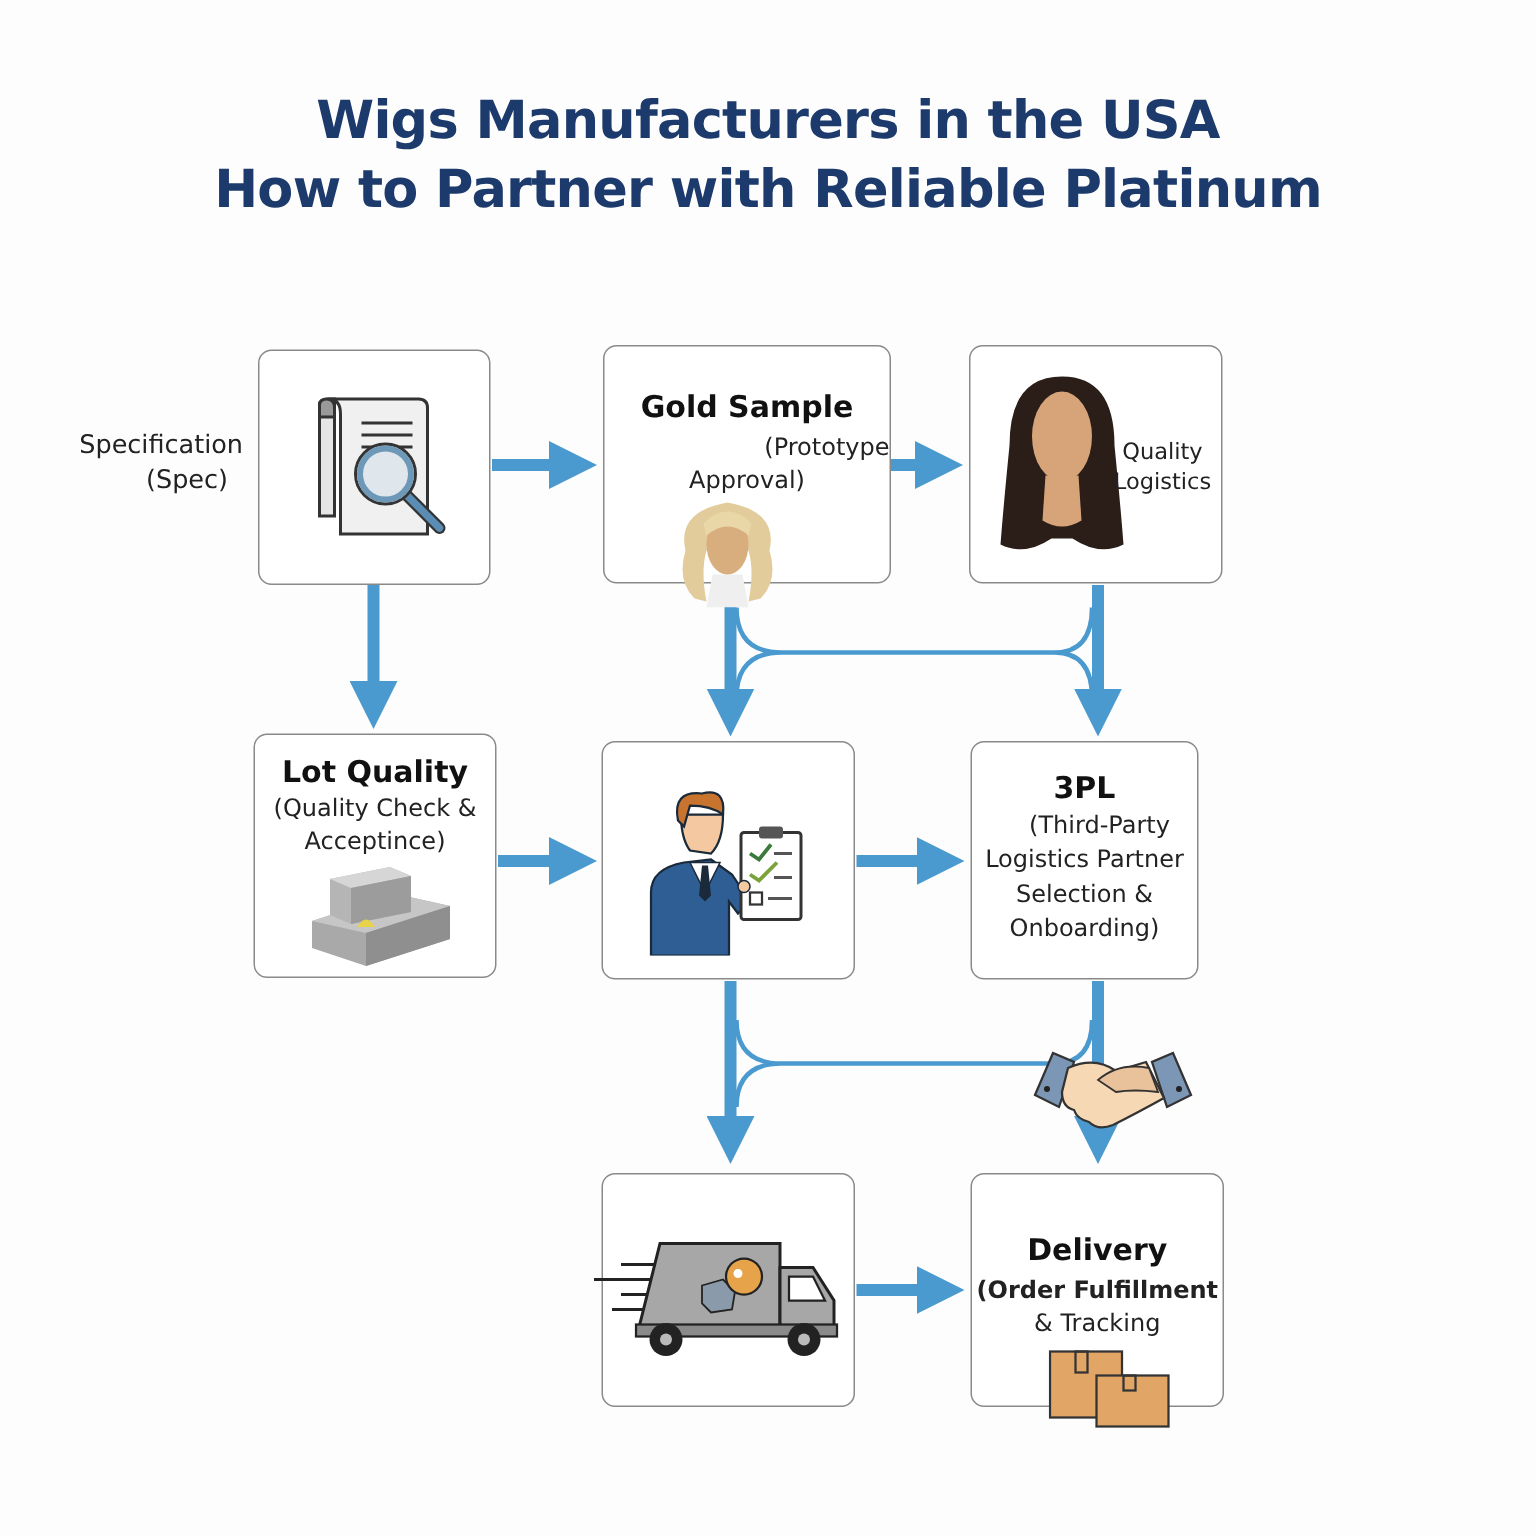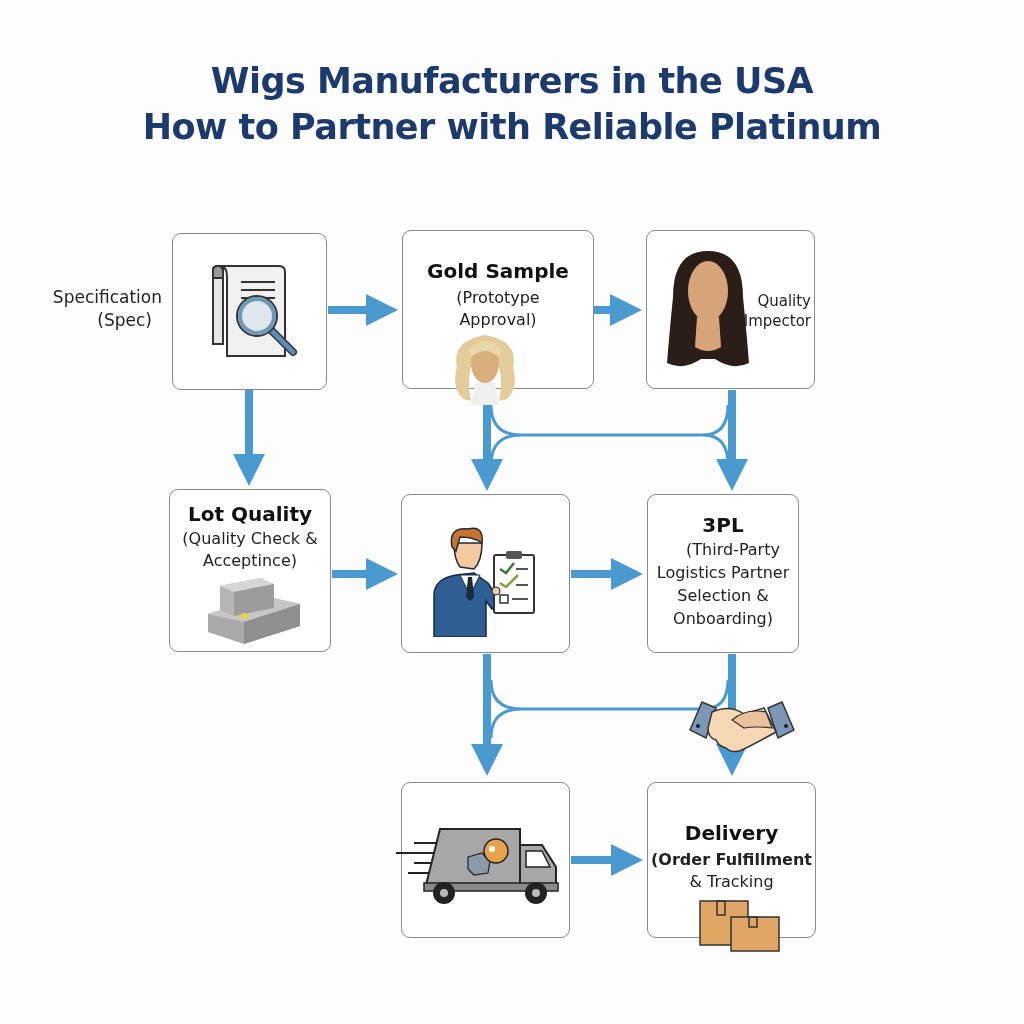--- a/index.html
+++ b/index.html
@@ -80,39 +80,39 @@
     <line x1="32" y1="44" x2="60" y2="44" stroke="#333" stroke-width="2"></line>
     <line x1="62" y1="66" x2="84" y2="88" stroke="#333" stroke-width="8" stroke-linecap="round"></line>
     <line x1="62" y1="66" x2="84" y2="88" stroke="#5a8cb4" stroke-width="5" stroke-linecap="round"></line>
     <circle cx="48" cy="52" r="20" fill="#dfe6ec" stroke="#333" stroke-width="2"></circle>
     <circle cx="48" cy="52" r="17" fill="none" stroke="#6e98b8" stroke-width="4"></circle>
   </svg>
 </div>
 
 <div class="box" id="box-gold">
   <div class="box-heading" style="top:28px;">Gold Sample</div>
-  <div class="box-text" style="top:56px;">(Prototype</div>
+  <div class="box-text" style="top:56px;text-align:right;">(Prototype</div>
   <div class="box-text" style="top:78px;">Approval)</div>
   <svg class="icon" style="left:44px; top:100px;" width="76" height="74" viewBox="0 0 76 74">
     <path d="M28,52 L48,52 L52,74 L24,74 Z" fill="#efefef"></path>
     <path d="M10,36 Q4,10 38,4 Q72,10 66,36 Q72,56 60,68 L52,70 Q56,50 52,36 L24,36 Q20,50 24,70 L16,68 Q4,56 10,36 Z" fill="#e3cc9c"></path>
     <ellipse cx="38" cy="32" rx="14" ry="20" fill="#d8ae7e"></ellipse>
     <path d="M22,18 Q38,2 54,18 L52,26 Q38,14 24,26 Z" fill="#ead7a8"></path>
   </svg>
 </div>
 
 <div class="box" id="box-quality">
   <svg class="icon" style="left:16px; top:16px;" width="90" height="126" viewBox="0 0 90 126">
     <path d="M45,4 Q10,4 10,50 Q6,90 4,116 Q20,124 38,112 L52,112 Q70,124 86,116 Q84,90 80,50 Q80,4 45,4 Z" fill="#2b1e18"></path>
     <ellipse cx="45" cy="44" rx="20" ry="30" fill="#d7a47a"></ellipse>
     <path d="M34,70 L56,70 L58,100 Q45,108 32,100 Z" fill="#d7a47a"></path>
   </svg>
-  <div class="box-text" style="top:60px; left:92px; width:72px; font-size:15px; line-height:20px; text-align:right;">
+  <div class="box-text" style="top:60px; left:92px; width:72px; font-size:15px; line-height:20px; text-align:center;">
     <div>Quality</div>
-    <div>Impector</div>
+    <div>Logistics</div>
   </div>
 </div>
 
 <div class="box" id="box-lot">
   <div class="box-heading" style="top:12px;">Lot Quality</div>
   <div class="box-text" style="top:38px;">(Quality Check &amp;</div>
   <div class="box-text" style="top:60px;">Acceptince)</div>
   <svg class="icon" style="left:34px; top:84px;" width="100" height="72" viewBox="0 0 100 72">
     <path d="M4,40 L60,22 L96,30 L96,52 L40,70 L4,58 Z" fill="#a9a9a9"></path>
     <path d="M4,40 L60,22 L96,30 L40,48 Z" fill="#c6c6c6"></path>

